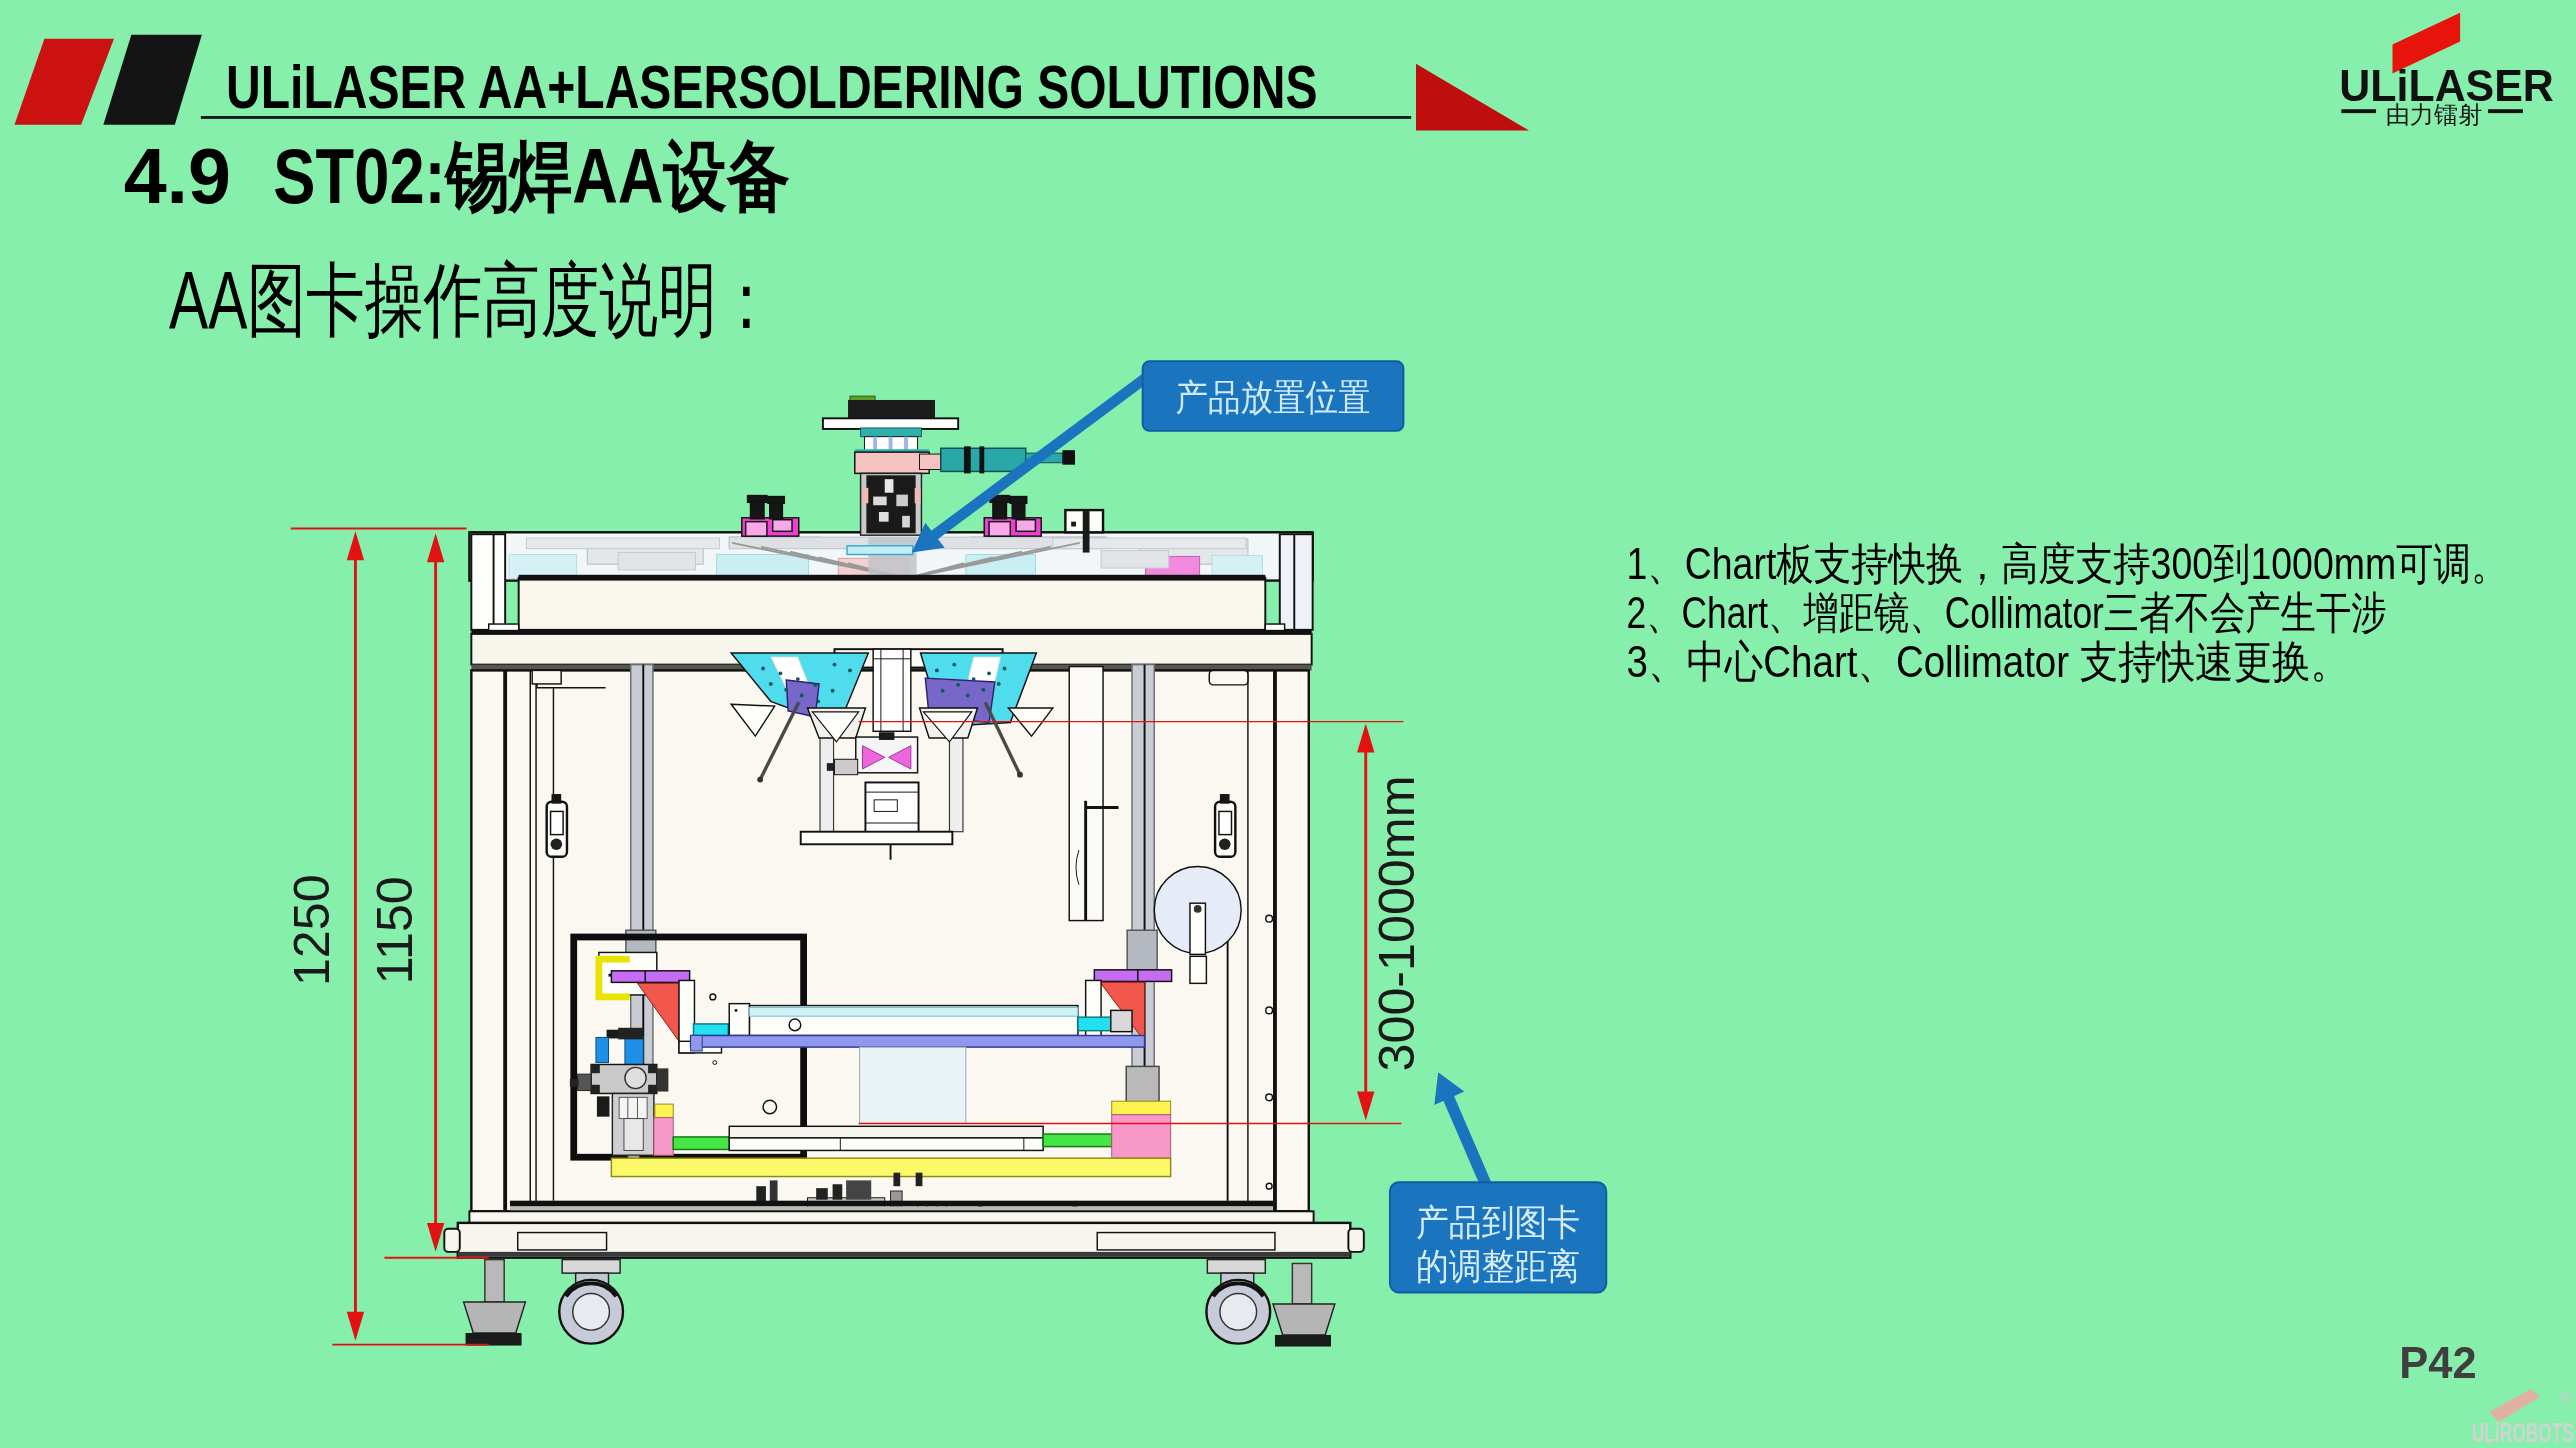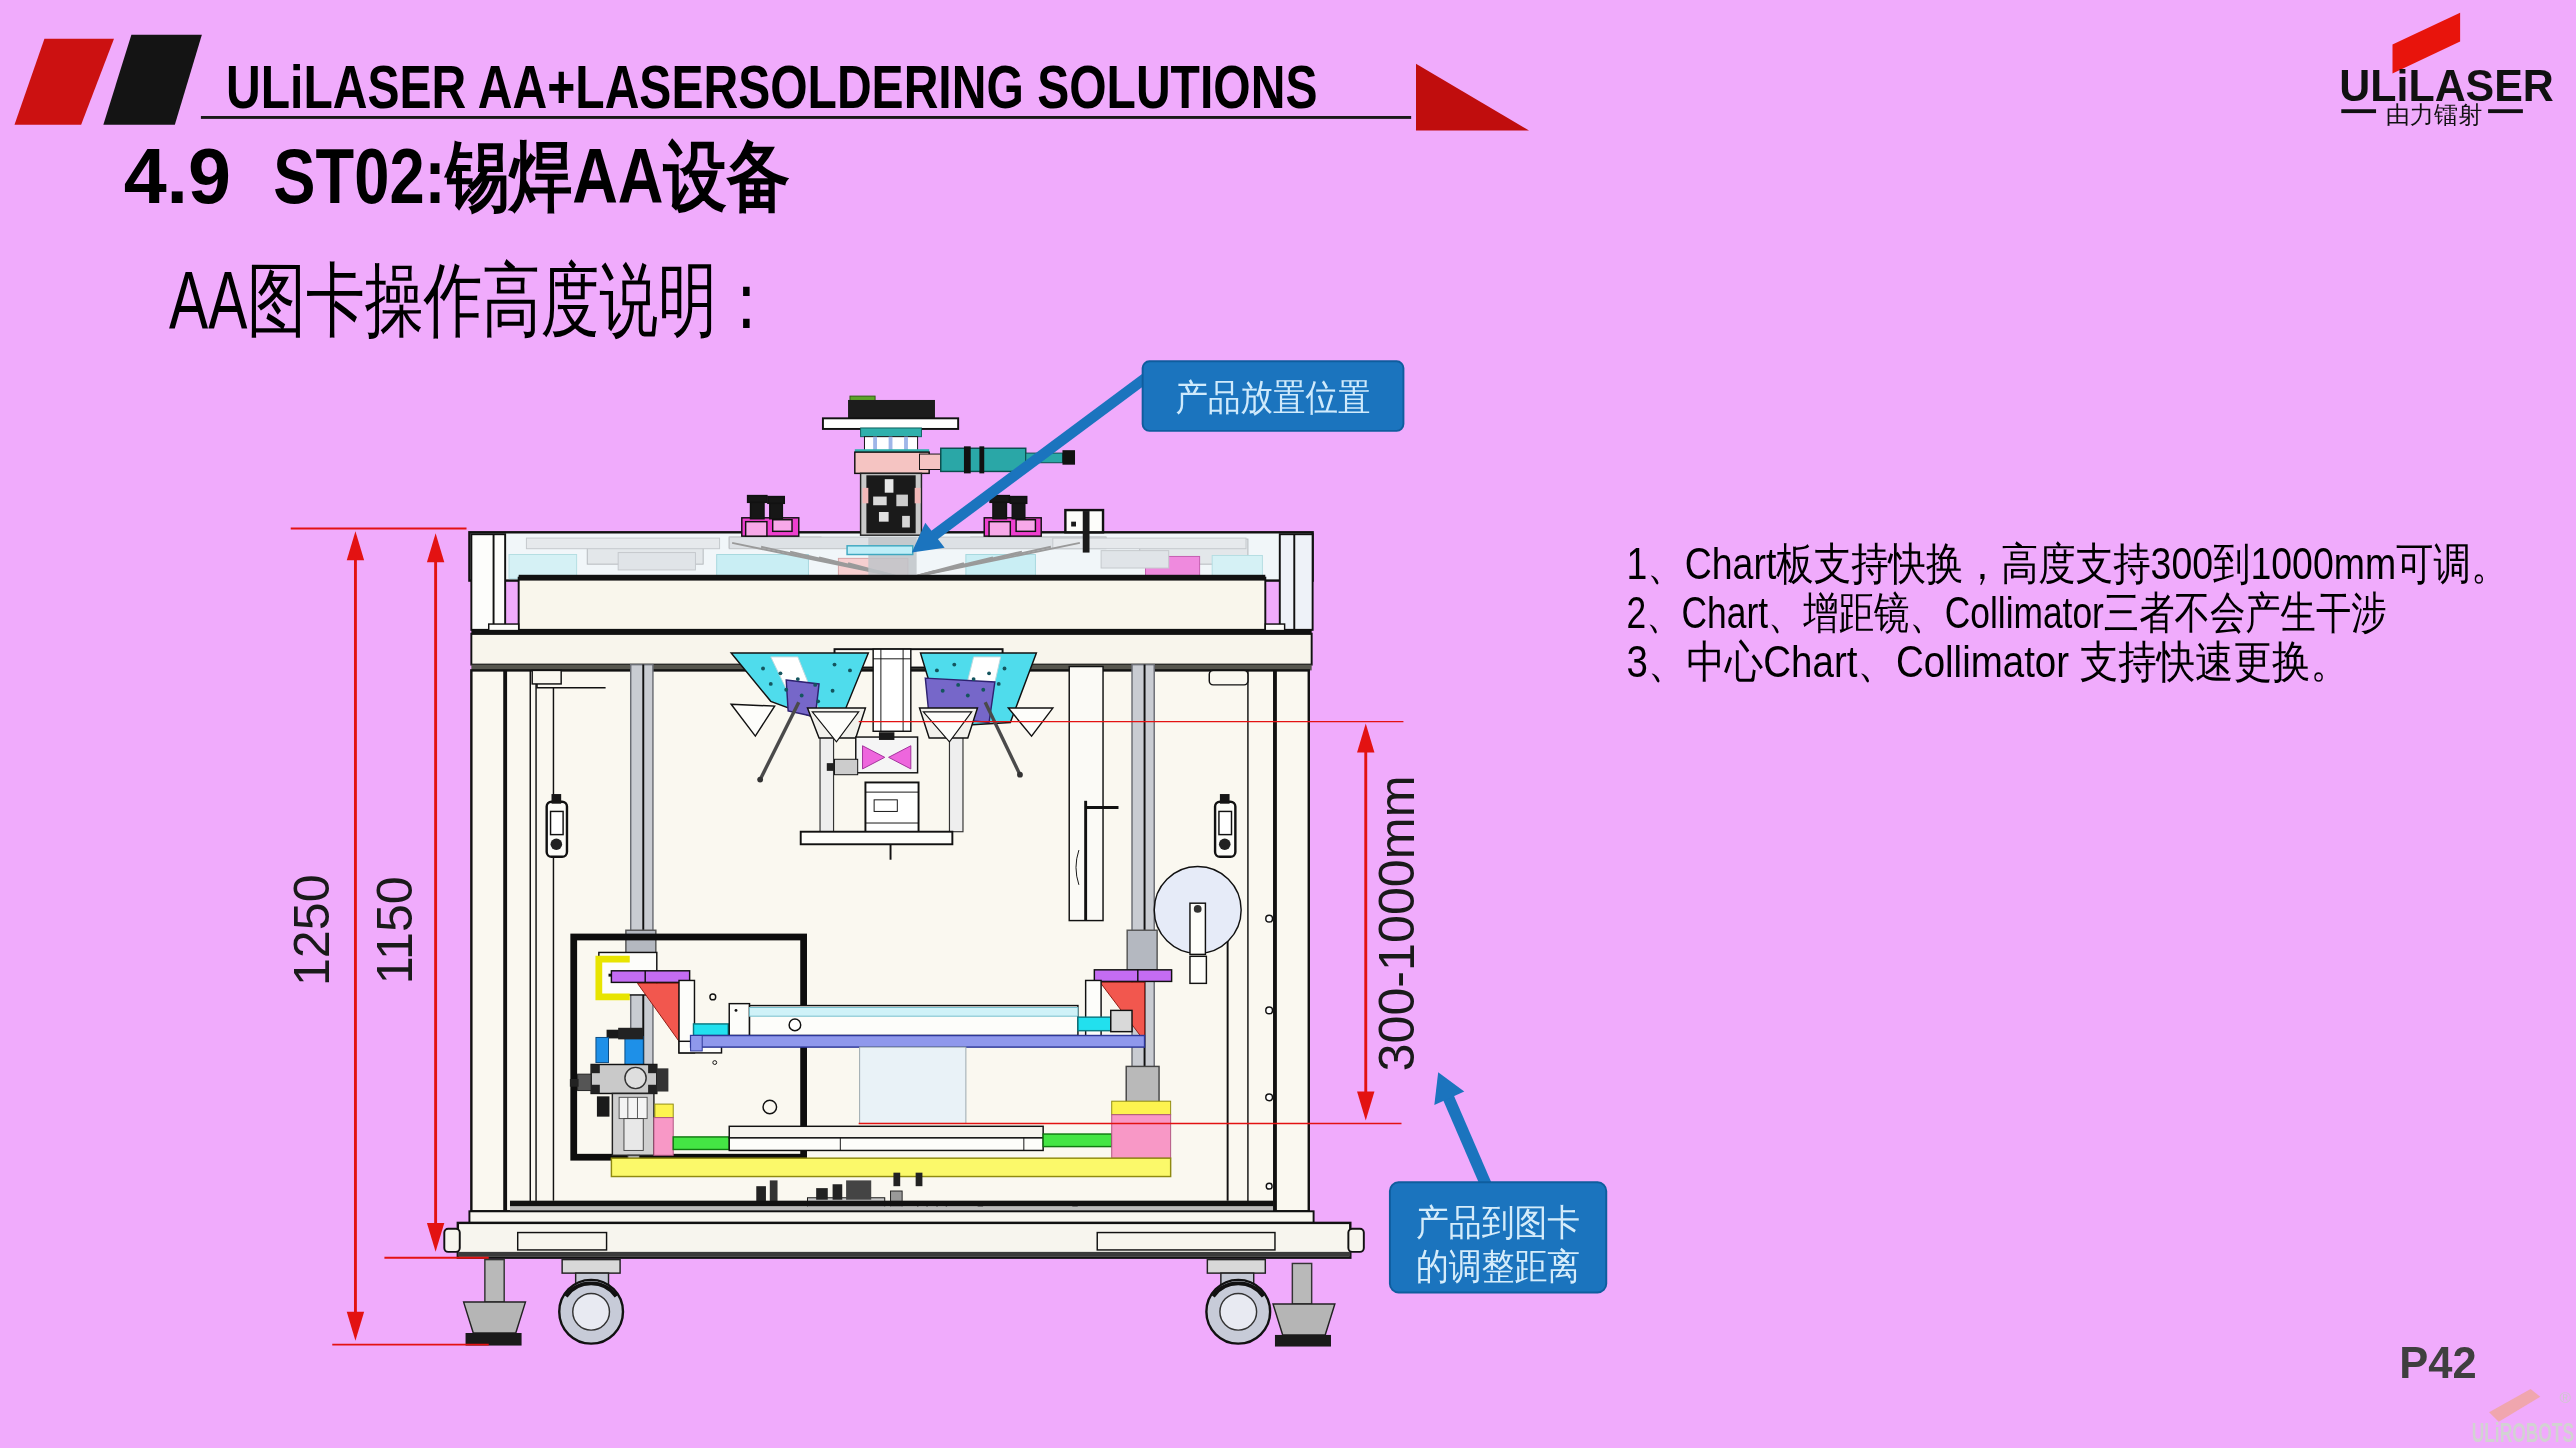--- a/index.html
+++ b/index.html
@@ -1,16 +1,16 @@
 <!DOCTYPE html>
 <html><head>
 <meta charset="utf-8">
 <style>
 html,body{margin:0;padding:0;background:#ffffff;font-family:"Liberation Sans",sans-serif;}
-#page{position:relative;width:2576px;height:1449px;overflow:hidden;background:#f0abfc;text-align:center;}
+#page{position:relative;width:2576px;height:1449px;overflow:hidden;background:#86efac;text-align:center;}
 svg{position:absolute;top:0;left:0;}
 </style>
 </head>
 <body>
 <div id="page">
 <svg width="2576" height="1449" viewBox="0 0 2667 1500">
 
 <polygon points="46,40 118,40 84,129 15,129" fill="#cc1111"></polygon>
 
 <polygon points="136,36 209,36 181,129 107,129" fill="#141414"></polygon>

